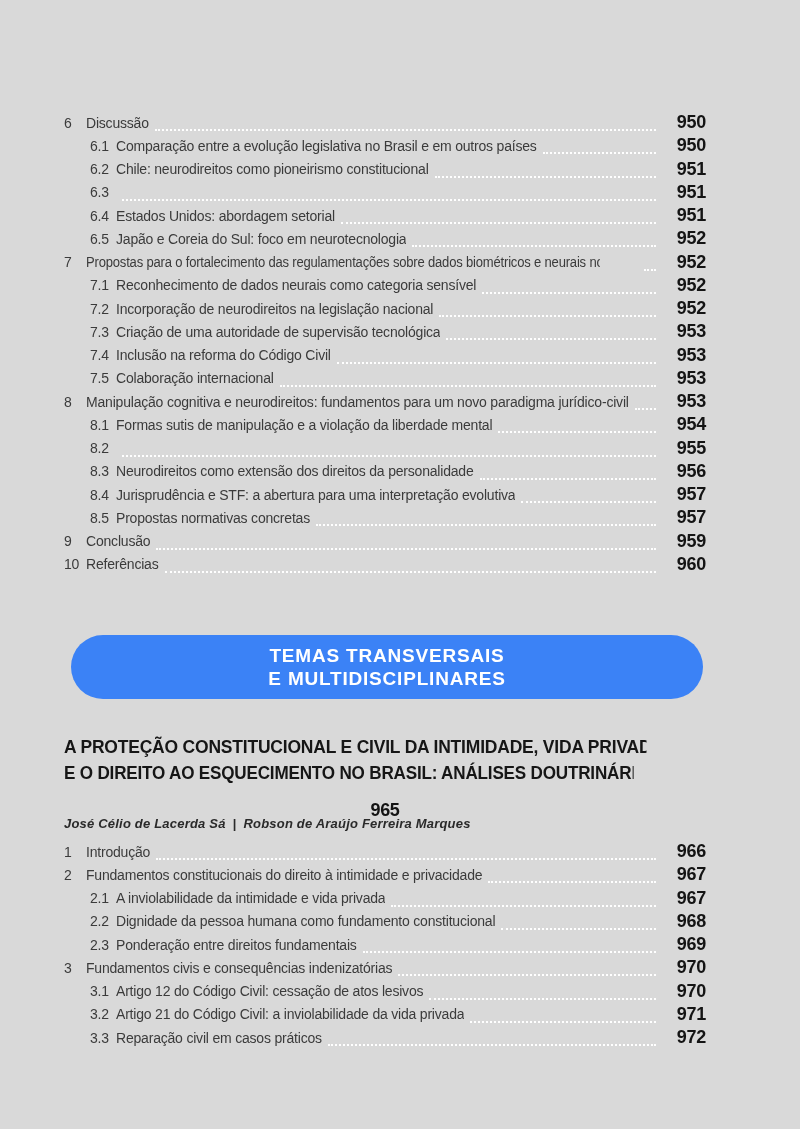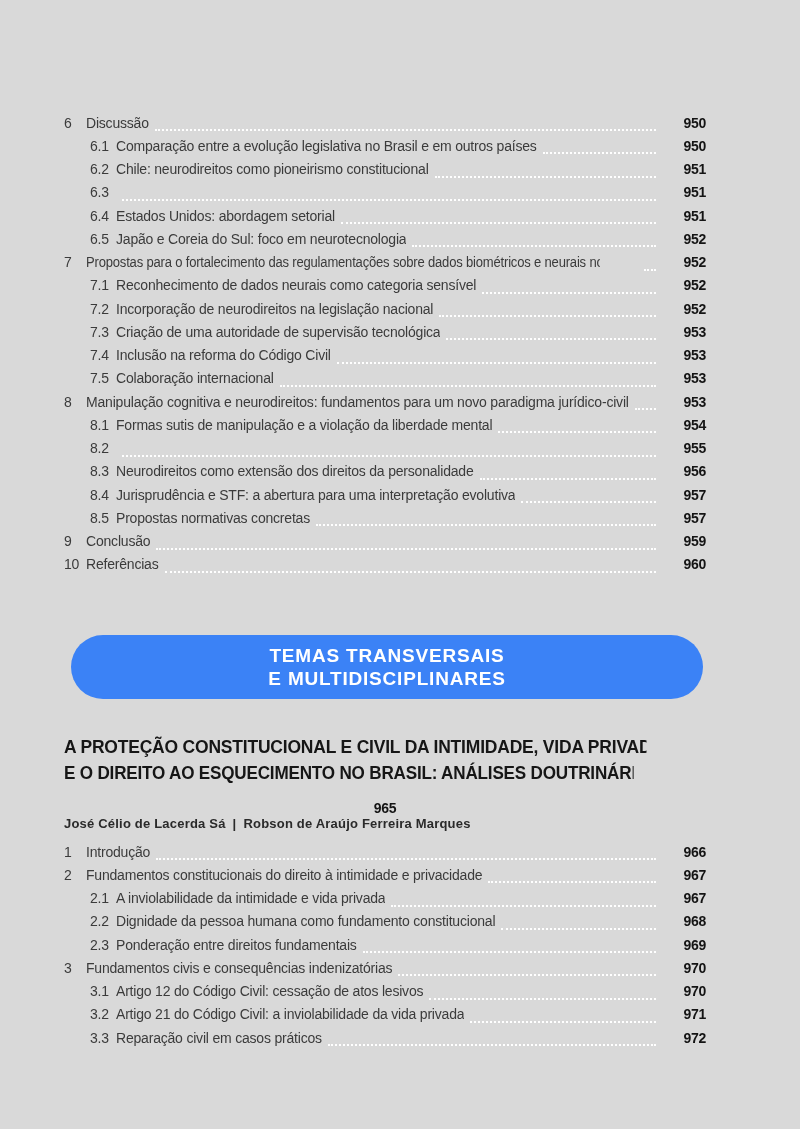--- a/index.html
+++ b/index.html
@@ -11,38 +11,38 @@
   .toc{position:absolute;left:64px;right:94px;}
   .toc-top{top:111px;}
   .toc-bottom{top:840px;}
   .toc-row{display:flex;align-items:center;height:23.25px;color:#3b3b3b;
     font-size:14px;letter-spacing:-0.2px;white-space:nowrap;}
   .toc-row .num{flex:0 0 auto;width:22px;}
   .toc-row.lvl2{padding-left:26px;}
   .toc-row.lvl2 .num{width:26px;}
   .toc-row .label{flex:0 1 auto;min-width:0;overflow:hidden;}
   .leader{flex:1 0 12px;height:15px;border-bottom:2px dotted #ffffff;margin:0 6px;}
-  .pg{flex:0 0 44px;text-align:right;font-weight:700;font-size:14px;
+  .pg{flex:0 0 44px;text-align:right;font-weight:700;font-size:18px;
     letter-spacing:-0.3px;color:#141414;}
   
   .banner{position:absolute;left:71px;top:635px;width:632px;height:64px;
     background:#3b82f6;border-radius:32px;display:flex;flex-direction:column;
     align-items:center;justify-content:center;}
   .banner-line{color:#ffffff;font-weight:700;font-size:19px;letter-spacing:0.8px;
     line-height:23px;text-align:center;}
   
   .feature{position:absolute;left:64px;right:94px;top:734px;}
   .title-line{font-weight:700;font-size:18px;letter-spacing:-0.2px;color:#161616;
     line-height:26px;white-space:nowrap;overflow:hidden;width:600px;}
   .title-row{display:flex;align-items:center;height:26px;flex-direction:column;}
   .title-row .title-text{flex:0 1 auto;min-width:0;overflow:hidden;font-weight:700;
     font-size:18px;letter-spacing:-0.2px;color:#161616;white-space:nowrap;}
   .title-row .leader{height:18px;}
   .authors{margin-top:3px;font-weight:700;font-size:13px;letter-spacing:0.2px;
-    color:#2a2a2a;line-height:18px;white-space:nowrap;}
+    color:#2a2a2a;line-height:18px;white-space:nowrap;font-style:italic;}
   .authors .sep{margin:0 7px;}
 </style>
 </head>
 <body>
 
 <div class="page">
 
   <div class="toc toc-top" id="toc-top">
       <div class="toc-row lvl1">
         <span class="num">6</span>

